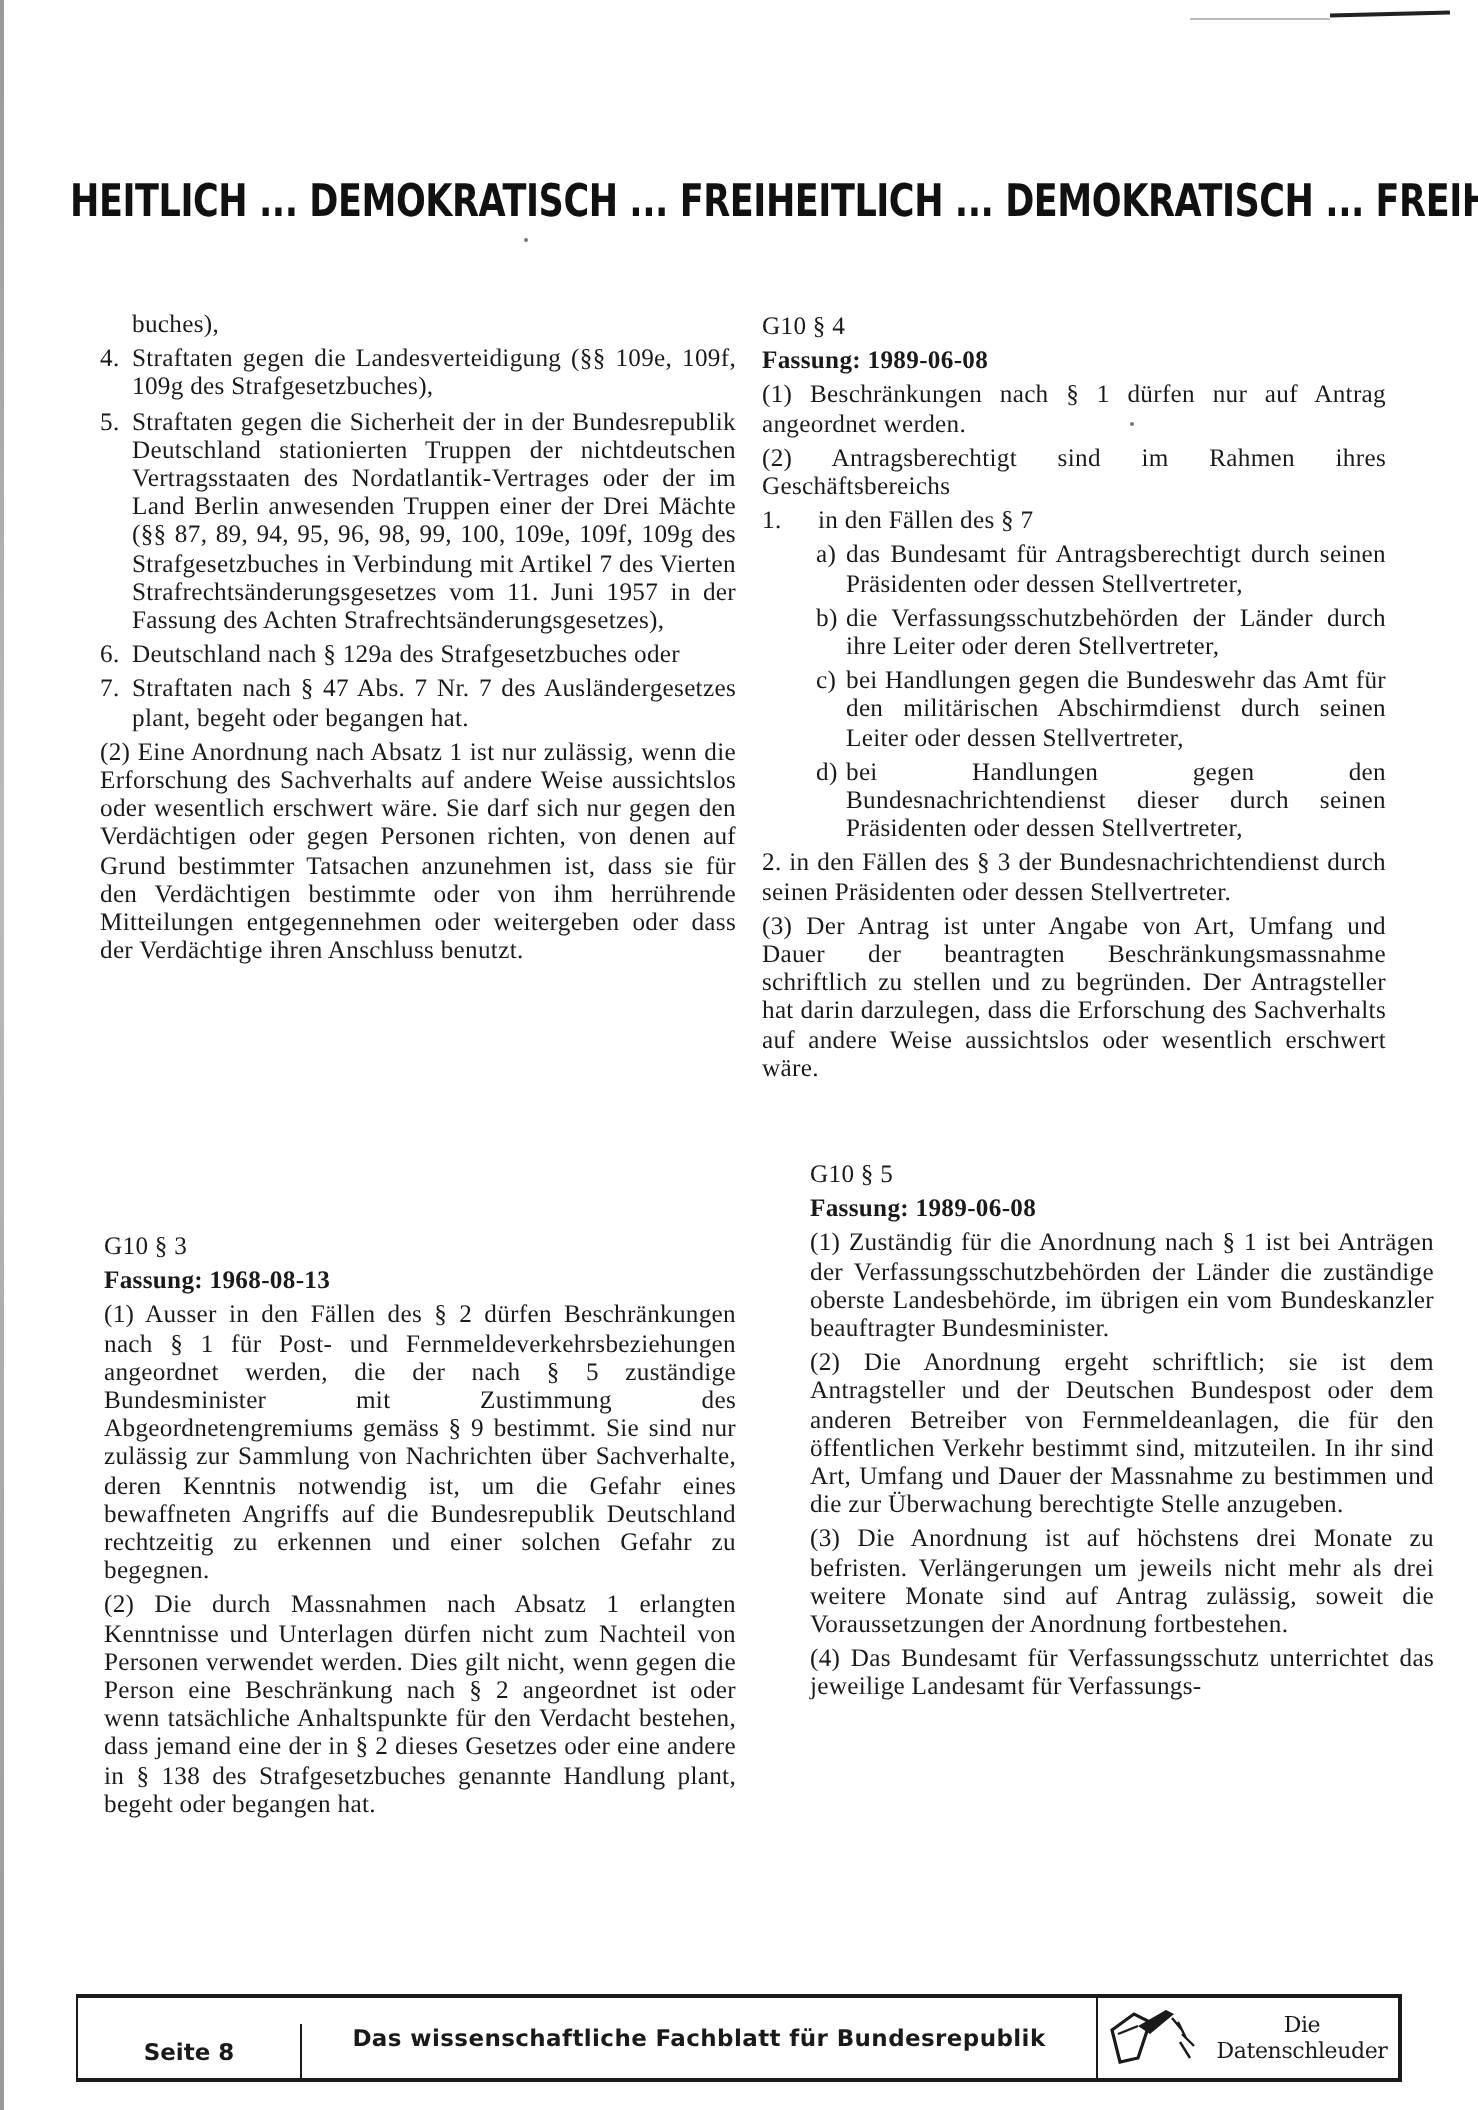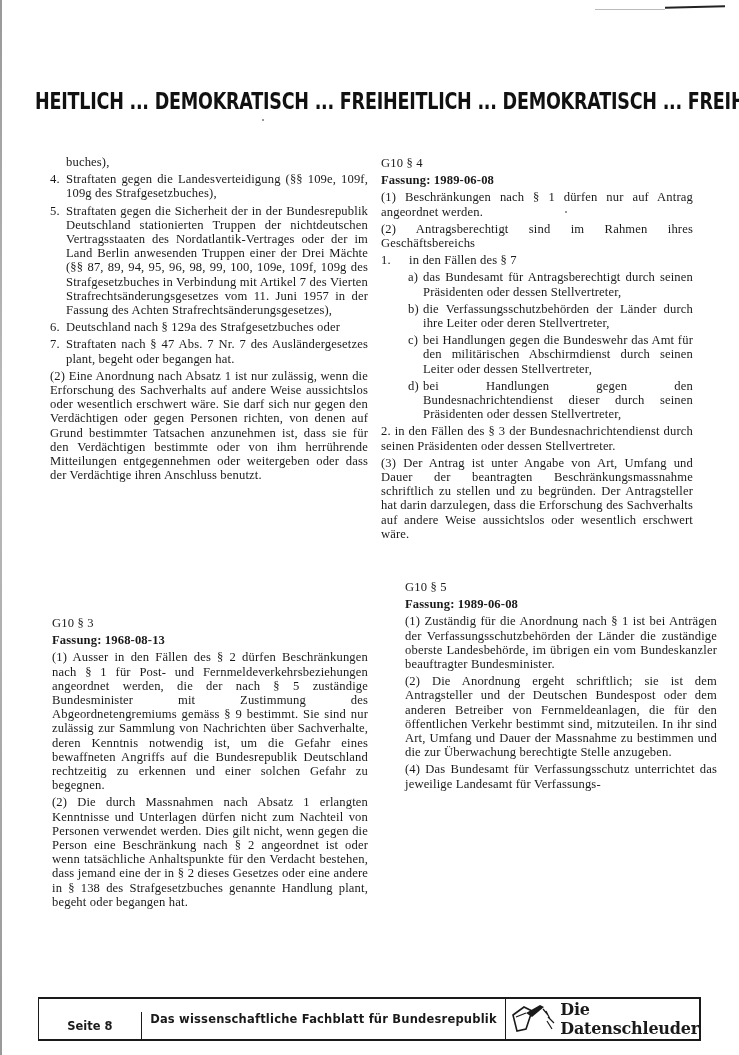--- a/index.html
+++ b/index.html
@@ -46,22 +46,23 @@
     font-weight: bold; font-size: 11.5px;
   }
   .footer .cell {
     display: flex; align-items: center; justify-content: center;
     border-right: 1.5px solid #1a1a1a; box-sizing: border-box;
   }
   .footer .page { width: 112px; margin-top: 13px; }
   .footer .tagline { width: 398px; letter-spacing: 0.2px; }
   .footer .logo { flex: 1; border-right: none; justify-content: flex-start; padding-left: 4px; gap: 2px; }
   .logo-text {
-    font-family: "DejaVu Serif", serif; font-weight: bold; font-size: 16px;
+    font-family: "DejaVu Serif", serif; font-weight: normal; font-size: 11px;
     letter-spacing: -0.2px;
+    text-align: center;
   }
   .dot { position: absolute; width: 2px; height: 2px; background: #777; border-radius: 1px; }
 </style>
 </head>
 <body>
 
 <div class="left-edge"></div>
 <div class="top-mark-faint"></div>
 <div class="top-mark"></div>
 
@@ -96,20 +97,21 @@
   <p class="sub"><span class="n">d)</span><span>bei Handlungen gegen den Bundesnachrichtendienst dieser durch seinen Präsidenten oder dessen Stellvertreter,</span></p>
   <p>2. in den Fällen des § 3 der Bundesnachrichtendienst durch seinen Präsidenten oder dessen Stellvertreter.</p>
   <p>(3) Der Antrag ist unter Angabe von Art, Umfang und Dauer der beantragten Beschränkungsmassnahme schriftlich zu stellen und zu begründen. Der Antragsteller hat darin darzulegen, dass die Erforschung des Sachverhalts auf andere Weise aussichtslos oder wesentlich erschwert wäre.</p>
 </div>
 
 <div class="col" style="left:381px; top:580px; width:312px;margin-left:24px;">
   <p class="sec-title">G10 § 5</p>
   <p class="sec-date">Fassung: 1989-06-08</p>
   <p>(1) Zuständig für die Anordnung nach § 1 ist bei Anträgen der Verfassungsschutzbehörden der Länder die zuständige oberste Landesbehörde, im übrigen ein vom Bundeskanzler beauftragter Bundesminister.</p>
   <p>(2) Die Anordnung ergeht schriftlich; sie ist dem Antragsteller und der Deutschen Bundespost oder dem anderen Betreiber von Fernmeldeanlagen, die für den öffentlichen Verkehr bestimmt sind, mitzuteilen. In ihr sind Art, Umfang und Dauer der Massnahme zu bestimmen und die zur Überwachung berechtigte Stelle anzugeben.</p>
+  <p>(3) Die Anordnung ist auf höchstens drei Monate zu befristen. Verlängerungen um jeweils nicht mehr als drei weitere Monate sind auf Antrag zulässig, soweit die Voraussetzungen der Anordnung fortbestehen.</p>
   <p>(4) Das Bundesamt für Verfassungsschutz unterrichtet das jeweilige Landesamt für Verfassungs-</p>
 </div>
 
 <div class="dot" style="left:565px;top:211px;"></div>
 
 <div class="footer">
   <div class="cell page">Seite 8</div>
   <div class="cell tagline">Das wissenschaftliche Fachblatt für Bundesrepublik</div>
   <div class="cell logo">
     <span>

